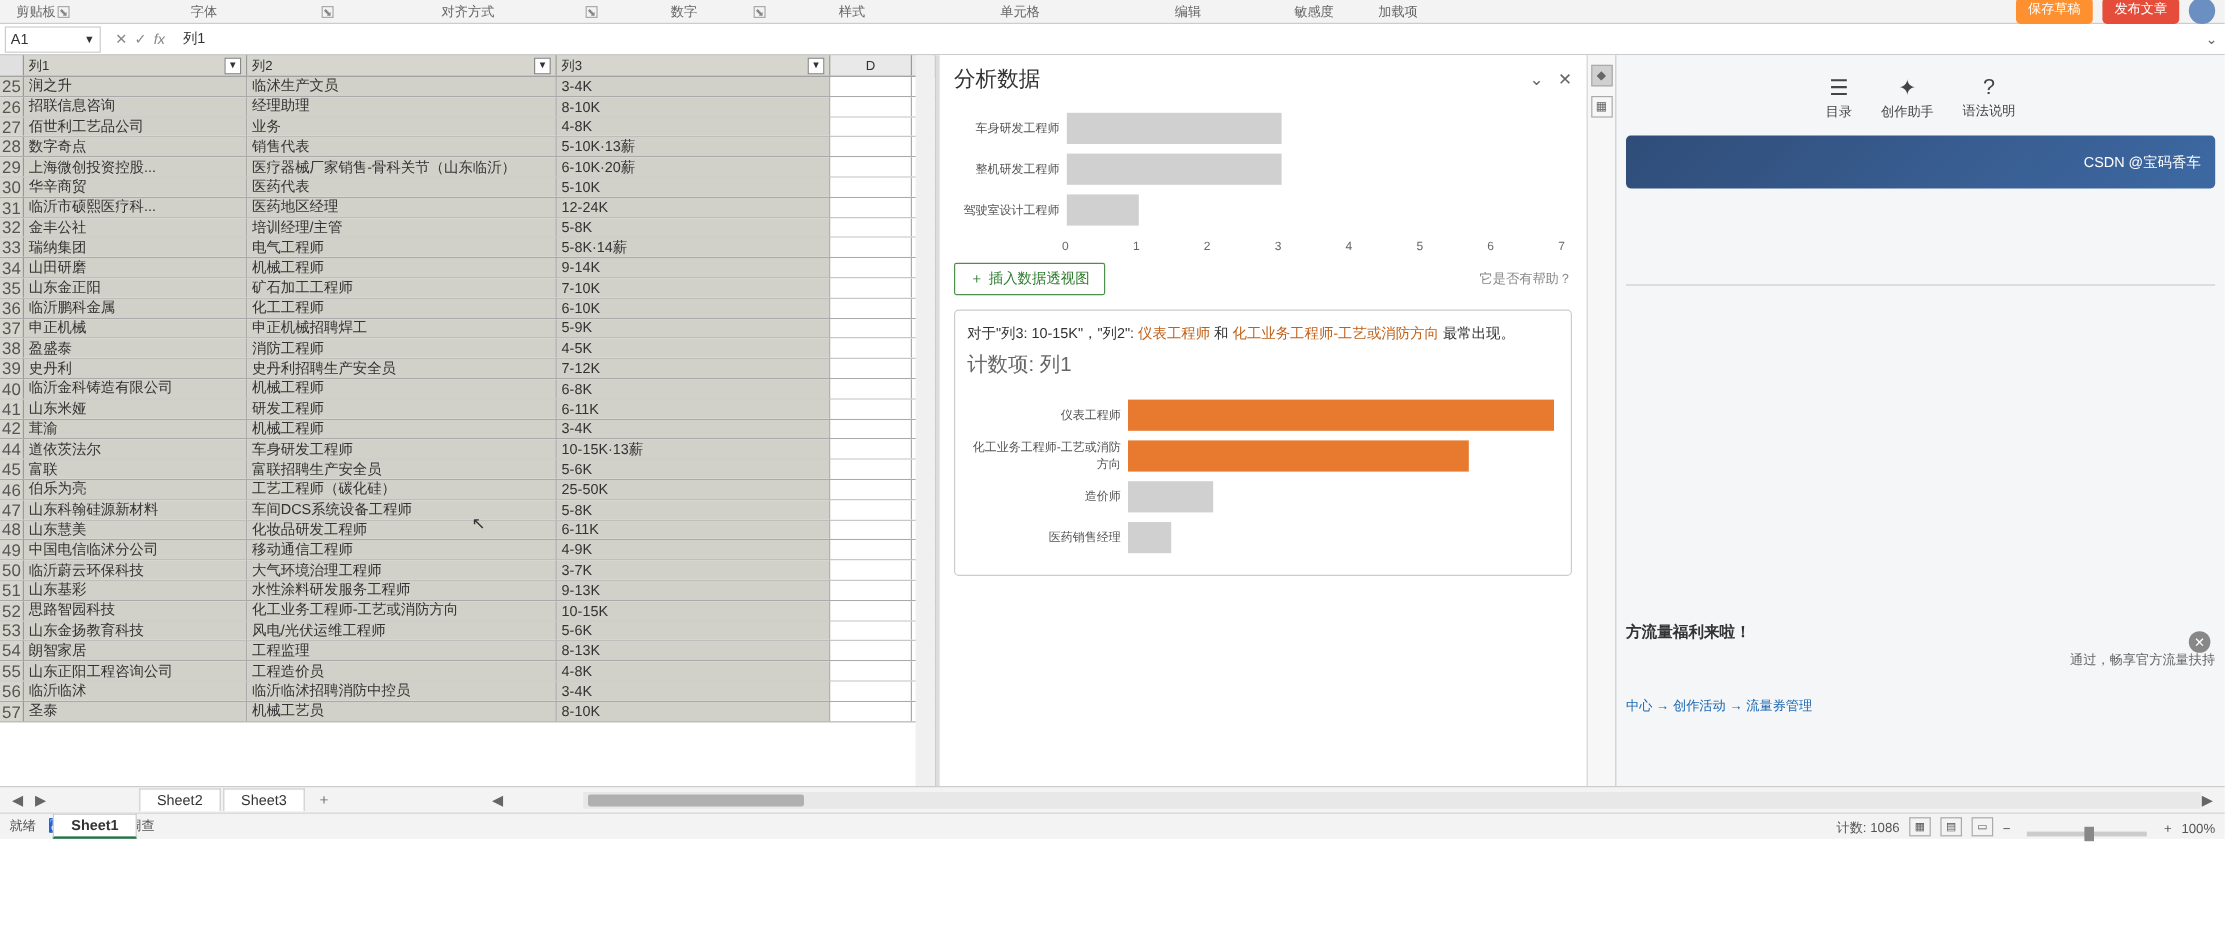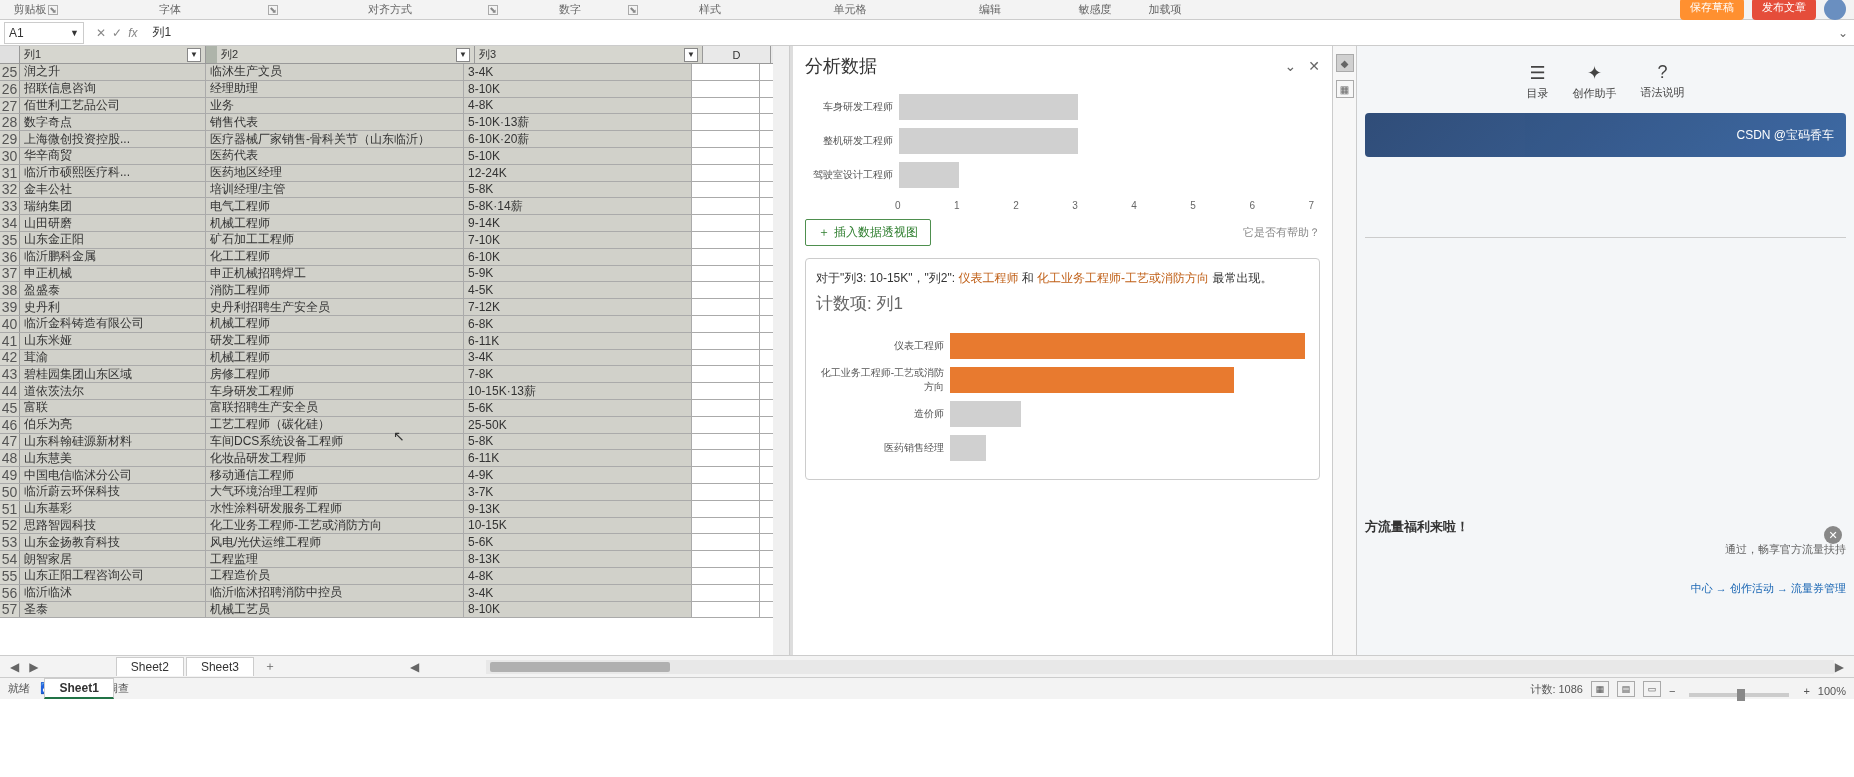--- a/index.html
+++ b/index.html
@@ -12,21 +12,21 @@
 .name-box { width: 80px; border: 1px solid #ccc; height: 22px; margin: 2px 4px; padding: 0 4px; display: flex; align-items: center; justify-content: space-between; }
 .fx-controls { display: flex; gap: 6px; margin: 0 8px; color: #888; }
 .fx-input { flex: 1; border: 1px solid transparent; padding: 0 6px; height: 22px; display: flex; align-items: center; }
 .fb-expand { margin: 0 6px; color: #666; }
 .main-area { display: flex; height: 609px; }
 .spreadsheet { flex: 0 0 780px; display: flex; flex-direction: column; border-right: 1px solid #ccc; position: relative; }
 .col-headers { display: flex; height: 18px; border-bottom: 1px solid #999; background: #aeb4aa; }
 .rownum-header { width: 20px; border-right: 1px solid #999; background: #e0e0e0; }
 .colh { border-right: 1px solid #999; display: flex; align-items: center; justify-content: space-between; padding: 0 4px; font-size: 11px; background: #d6d6cf; }
 .colh.a { width: 186px; }
-.colh.b { width: 258px; margin-left: 11px; }
+.colh.b { width: 258px; }
 .colh.c { width: 228px; }
 .colh.d { width: 68px; justify-content: center; background: #e9e9e9; }
 .colh.e { width: 18px; justify-content: center; background: #e9e9e9; }
 .filter-btn { width: 14px; height: 14px; border: 1px solid #888; font-size: 8px; display: flex; align-items: center; justify-content: center; background: #fff; }
 .grid { flex: 1; overflow: hidden; }
 .row { display: flex; height: 16.8px; border-bottom: 1px solid #aaa; }
 .rownum { width: 20px; font-size: 14px; text-align: center; color: #555; border-right: 1px solid #999; background: #d6d6cf; display: flex; align-items: center; justify-content: center; }
 .cell { border-right: 1px solid #aaa; padding: 0 4px; font-size: 12px; overflow: hidden; white-space: nowrap; text-overflow: ellipsis; background: #d1d1ca; display: flex; align-items: center; }
 .cell.a { width: 186px; }
 .cell.b { width: 258px; }
@@ -59,21 +59,21 @@
 .rs-icon { width: 18px; height: 18px; border: 1px solid #aaa; font-size: 10px; display: flex; align-items: center; justify-content: center; color: #666; cursor: pointer; }
 .rs-icon.active { background: #d0d0d0; }
 .right-panel { flex: 1; background: #f4f6f8; border-left: 1px solid #ccc; position: relative; padding: 8px; }
 .rp-tabs { display: flex; gap: 24px; justify-content: center; margin-top: 8px; margin-bottom: 12px; }
 .rp-tab { display: flex; flex-direction: column; align-items: center; font-size: 11px; color: #444; gap: 2px; cursor: pointer; }
 .rp-tab-icon { font-size: 18px; }
 .rp-banner { background: linear-gradient(135deg, #1a3a6a, #2a5a9a); color: #fff; height: 44px; display: flex; align-items: center; justify-content: flex-end; padding: 0 12px; font-size: 12px; border-radius: 4px; opacity: 0.9; }
 .rp-divider { border-top: 1px solid #ccc; margin: 80px 0 20px; }
 .rp-flow-title { font-size: 13px; font-weight: bold; margin-bottom: 6px; }
 .rp-flow-text { font-size: 11px; color: #666; margin-bottom: 24px; text-align: right; }
-.rp-flow-links { font-size: 11px; color: #1a66b3; text-align: right; }
+.rp-flow-links { font-size: 11px; color: #1a66b3; }
 .rp-close-ad { position: absolute; right: 12px; top: 480px; width: 18px; height: 18px; border-radius: 50%; background: #888; color: #fff; display: flex; align-items: center; justify-content: center; font-size: 11px; cursor: pointer; }
 .sheet-tabs { display: flex; height: 22px; align-items: center; border-top: 1px solid #ccc; background: #f3f3f3; font-size: 12px; padding: 0 6px; gap: 2px; position: relative; }
 .st-nav { padding: 0 4px; color: #666; cursor: pointer; }
 .st-tab { padding: 2px 14px; border: 1px solid #ccc; border-bottom: none; background: #fff; cursor: pointer; }
 .st-tab.active { border-bottom: 2px solid #217346; background: #fff; font-weight: bold; margin-top: 44px; }
 .st-add { padding: 0 8px; color: #666; cursor: pointer; }
 .st-scroll { position: absolute; left: 486px; right: 20px; height: 14px; background: #e8e8e8; }
 .st-scroll-thumb { position: absolute; left: 4px; width: 180px; height: 10px; top: 2px; background: #b0b0b0; border-radius: 2px; }
 .status-bar { display: flex; height: 22px; align-items: center; background: #f3f3f3; font-size: 11px; padding: 0 8px; gap: 12px; color: #555; border-top: 1px solid #ccc; }
 .sb-left { display: flex; gap: 10px; align-items: center; }
@@ -286,28 +286,20 @@
         </div>
         <div class="row">
           <div class="rownum">42</div>
           <div class="cell a">茸渝</div>
           <div class="cell b">机械工程师</div>
           <div class="cell c">3-4K</div>
           <div class="cell d"></div>
           <div class="cell e"></div>
         </div>
         <div class="row">
-          <div class="rownum">43</div>
-          <div class="cell a">碧桂园集团山东区域</div>
-          <div class="cell b">房修工程师</div>
-          <div class="cell c">7-8K</div>
-          <div class="cell d"></div>
-          <div class="cell e"></div>
-        </div>
-        <div class="row">
           <div class="rownum">44</div>
           <div class="cell a">道依茨法尔</div>
           <div class="cell b">车身研发工程师</div>
           <div class="cell c">10-15K·13薪</div>
           <div class="cell d"></div>
           <div class="cell e"></div>
         </div>
         <div class="row">
           <div class="rownum">45</div>
           <div class="cell a">富联</div>

